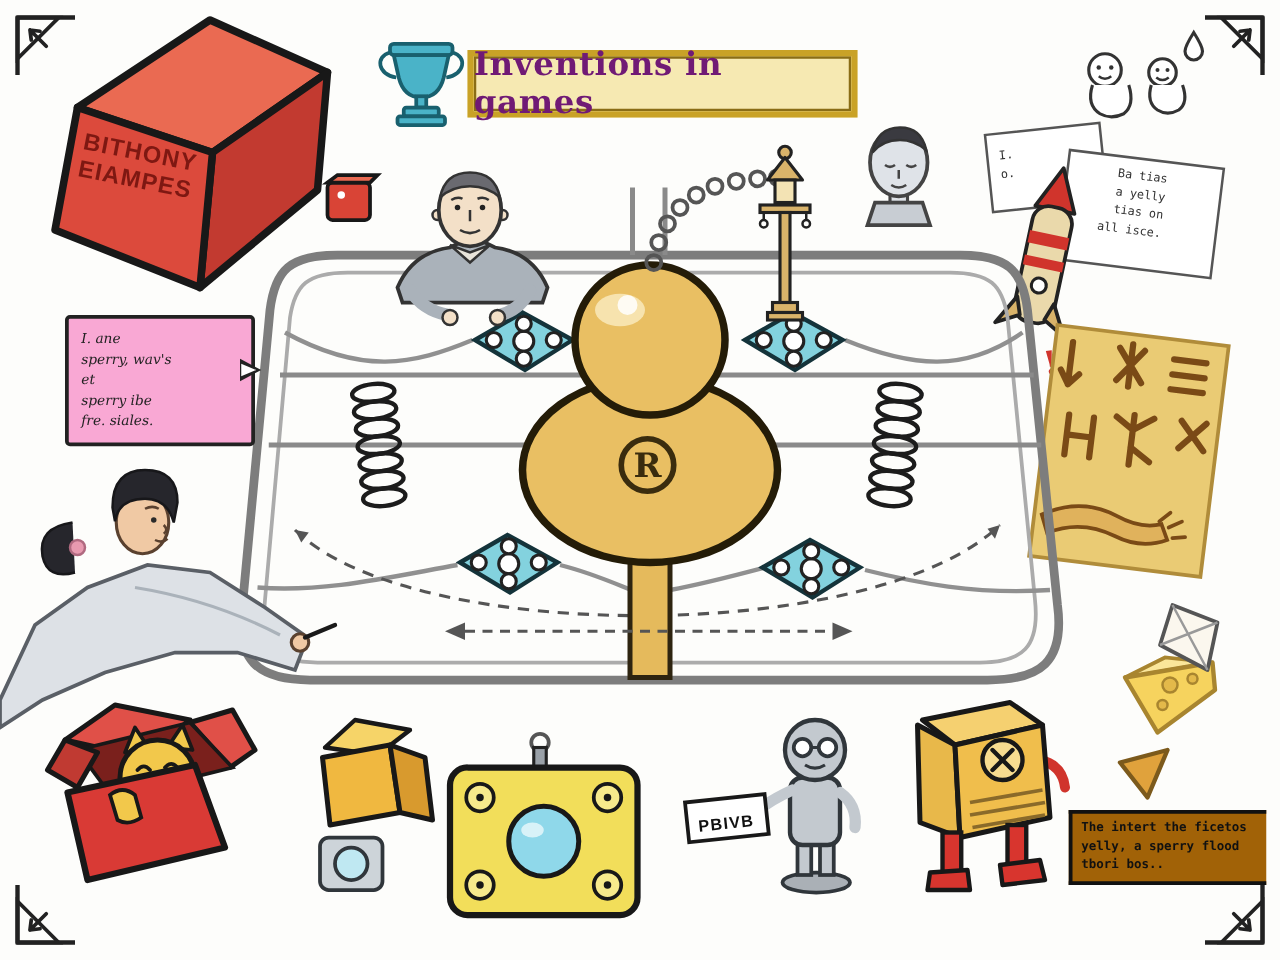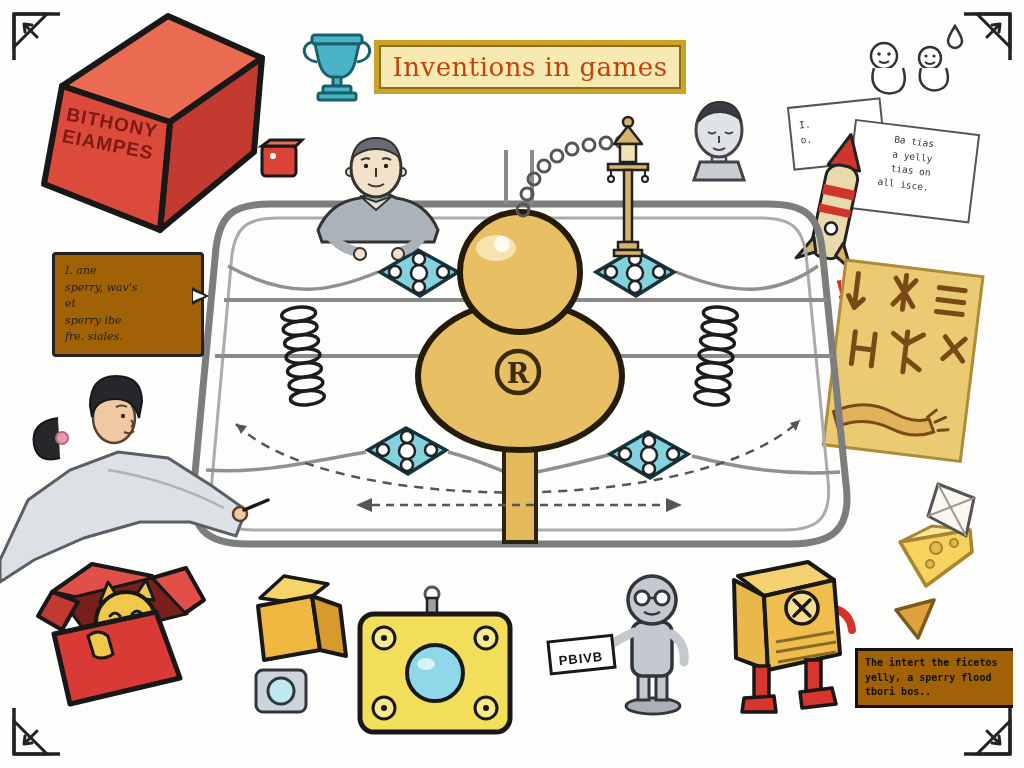--- a/index.html
+++ b/index.html
@@ -5,28 +5,28 @@
   * { margin:0; padding:0; box-sizing:border-box; }
   html,body { background:#e9e9e6; }
   .scene { position:relative; width:1024px; height:768px; background:#fdfdfb; overflow:hidden;
            font-family:"Liberation Sans",sans-serif; }
   .scene svg.art { position:absolute; left:0; top:0; z-index:1; }
   .overlay { position:absolute; z-index:2; }
 
   .title-banner { left:374px; top:40px; width:312px; height:54px; background:#f6e9b2;
                   border:5px solid #c9a227; box-shadow: inset 0 0 0 2px #8a6d16; }
   .title-text { display:flex; align-items:center; justify-content:center; height:100%;
-                font-family:"DejaVu Serif",serif; font-weight:normal; font-size:26px;
-                color:#c2410c; letter-spacing:.5px; }
+                font-family:"DejaVu Serif",serif; font-weight:bold; font-size:26px;
+                color:#701a75; letter-spacing:.5px; }
 
   .cube-label { left:46px; top:112px; width:128px; transform:rotate(11deg); text-align:center;
                 font-weight:bold; font-size:19px; line-height:1.15; color:#7e1812;
                 letter-spacing:1px; }
 
-  .speech-bubble { left:52px; top:252px; width:152px; background:#a16207; border:3px solid #222;
+  .speech-bubble { left:52px; top:252px; width:152px; background:#f9a8d4; border:3px solid #222;
                    border-radius:4px; padding:8px 10px; font-family:"DejaVu Serif",serif;
                    font-style:italic; font-size:11px; line-height:1.5; color:#222; }
   .speech-bubble::after { content:""; position:absolute; right:-17px; top:32px;
                           border:9px solid transparent; border-left:17px solid #222; }
   .speech-bubble::before { content:""; position:absolute; right:-9px; top:36px; z-index:3;
                            border:5px solid transparent; border-left:12px solid #fff; }
 
   .note { font-family:"DejaVu Sans Mono",monospace; font-size:9.5px; color:#333; line-height:1.55; }
   .note-small { left:800px; top:118px; transform:rotate(-6deg); }
   .note-large { left:880px; top:134px; transform:rotate(7deg); text-align:right; }

